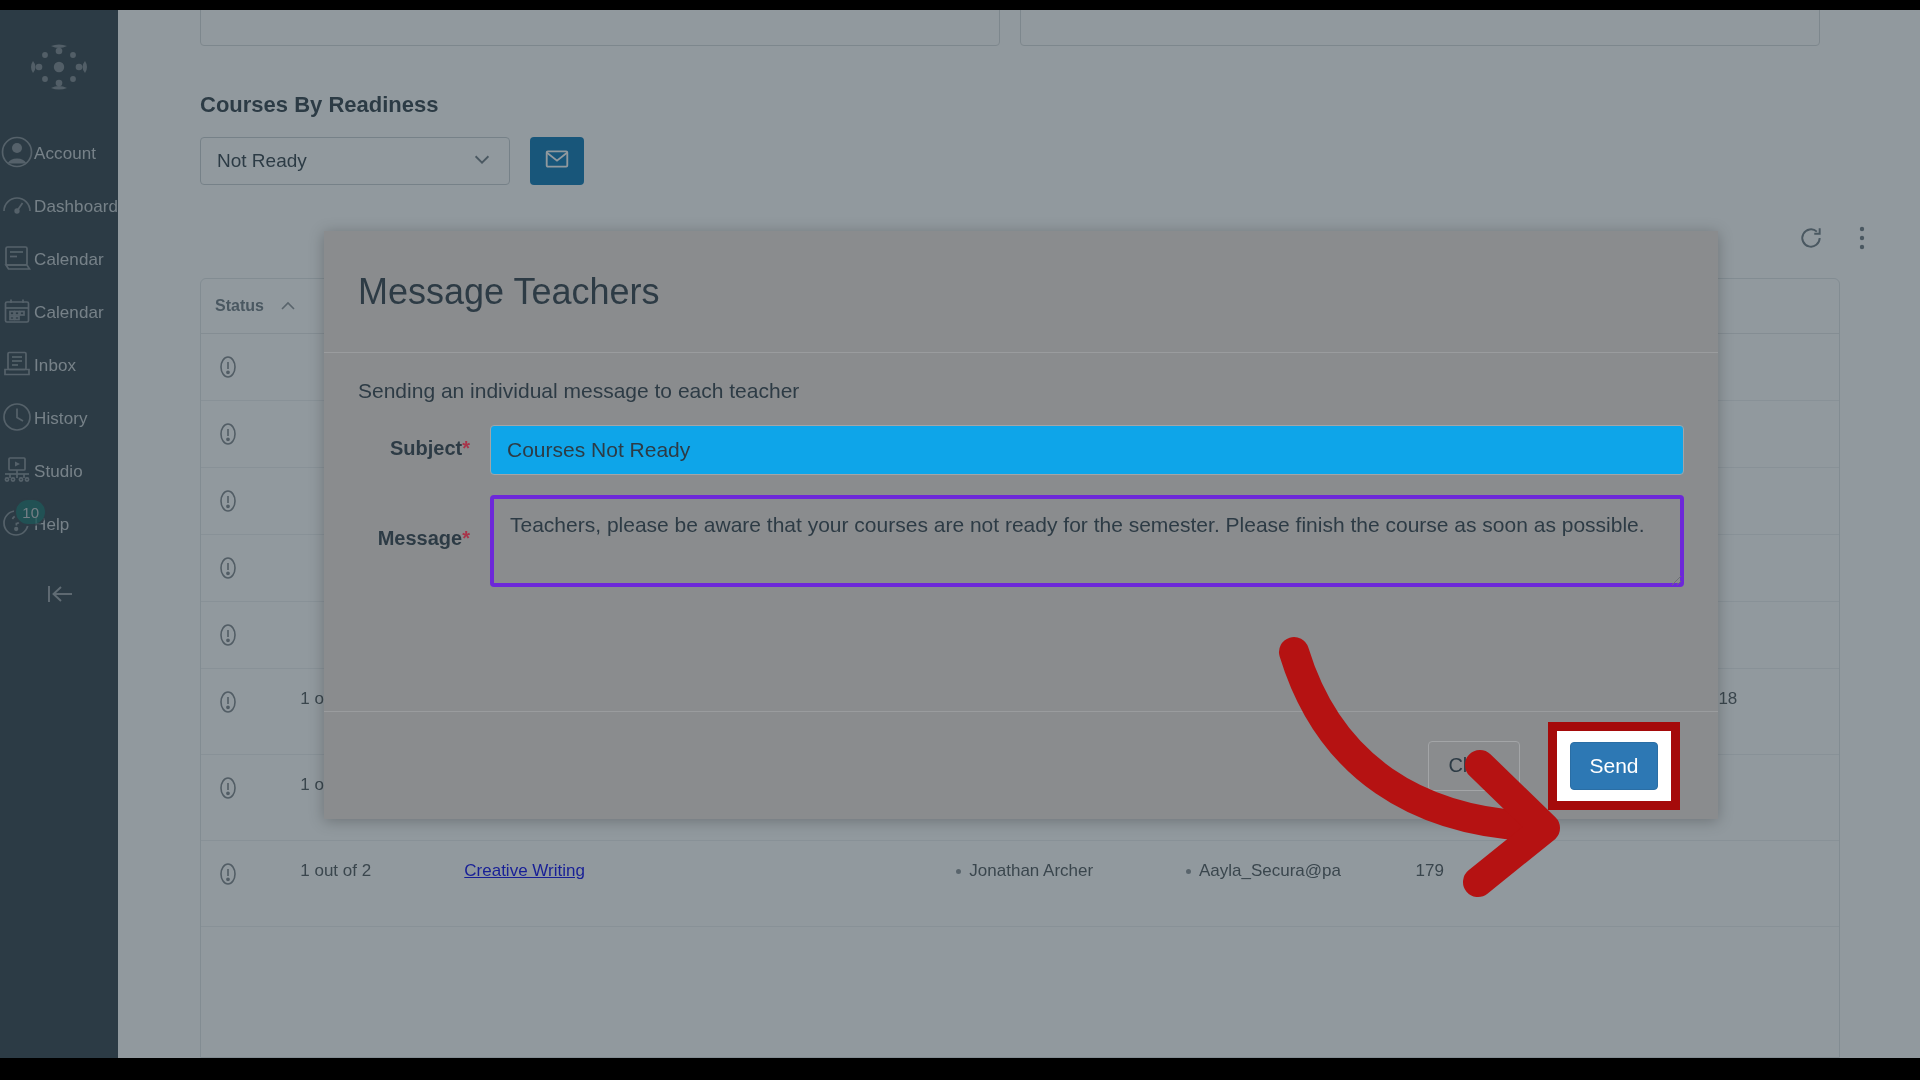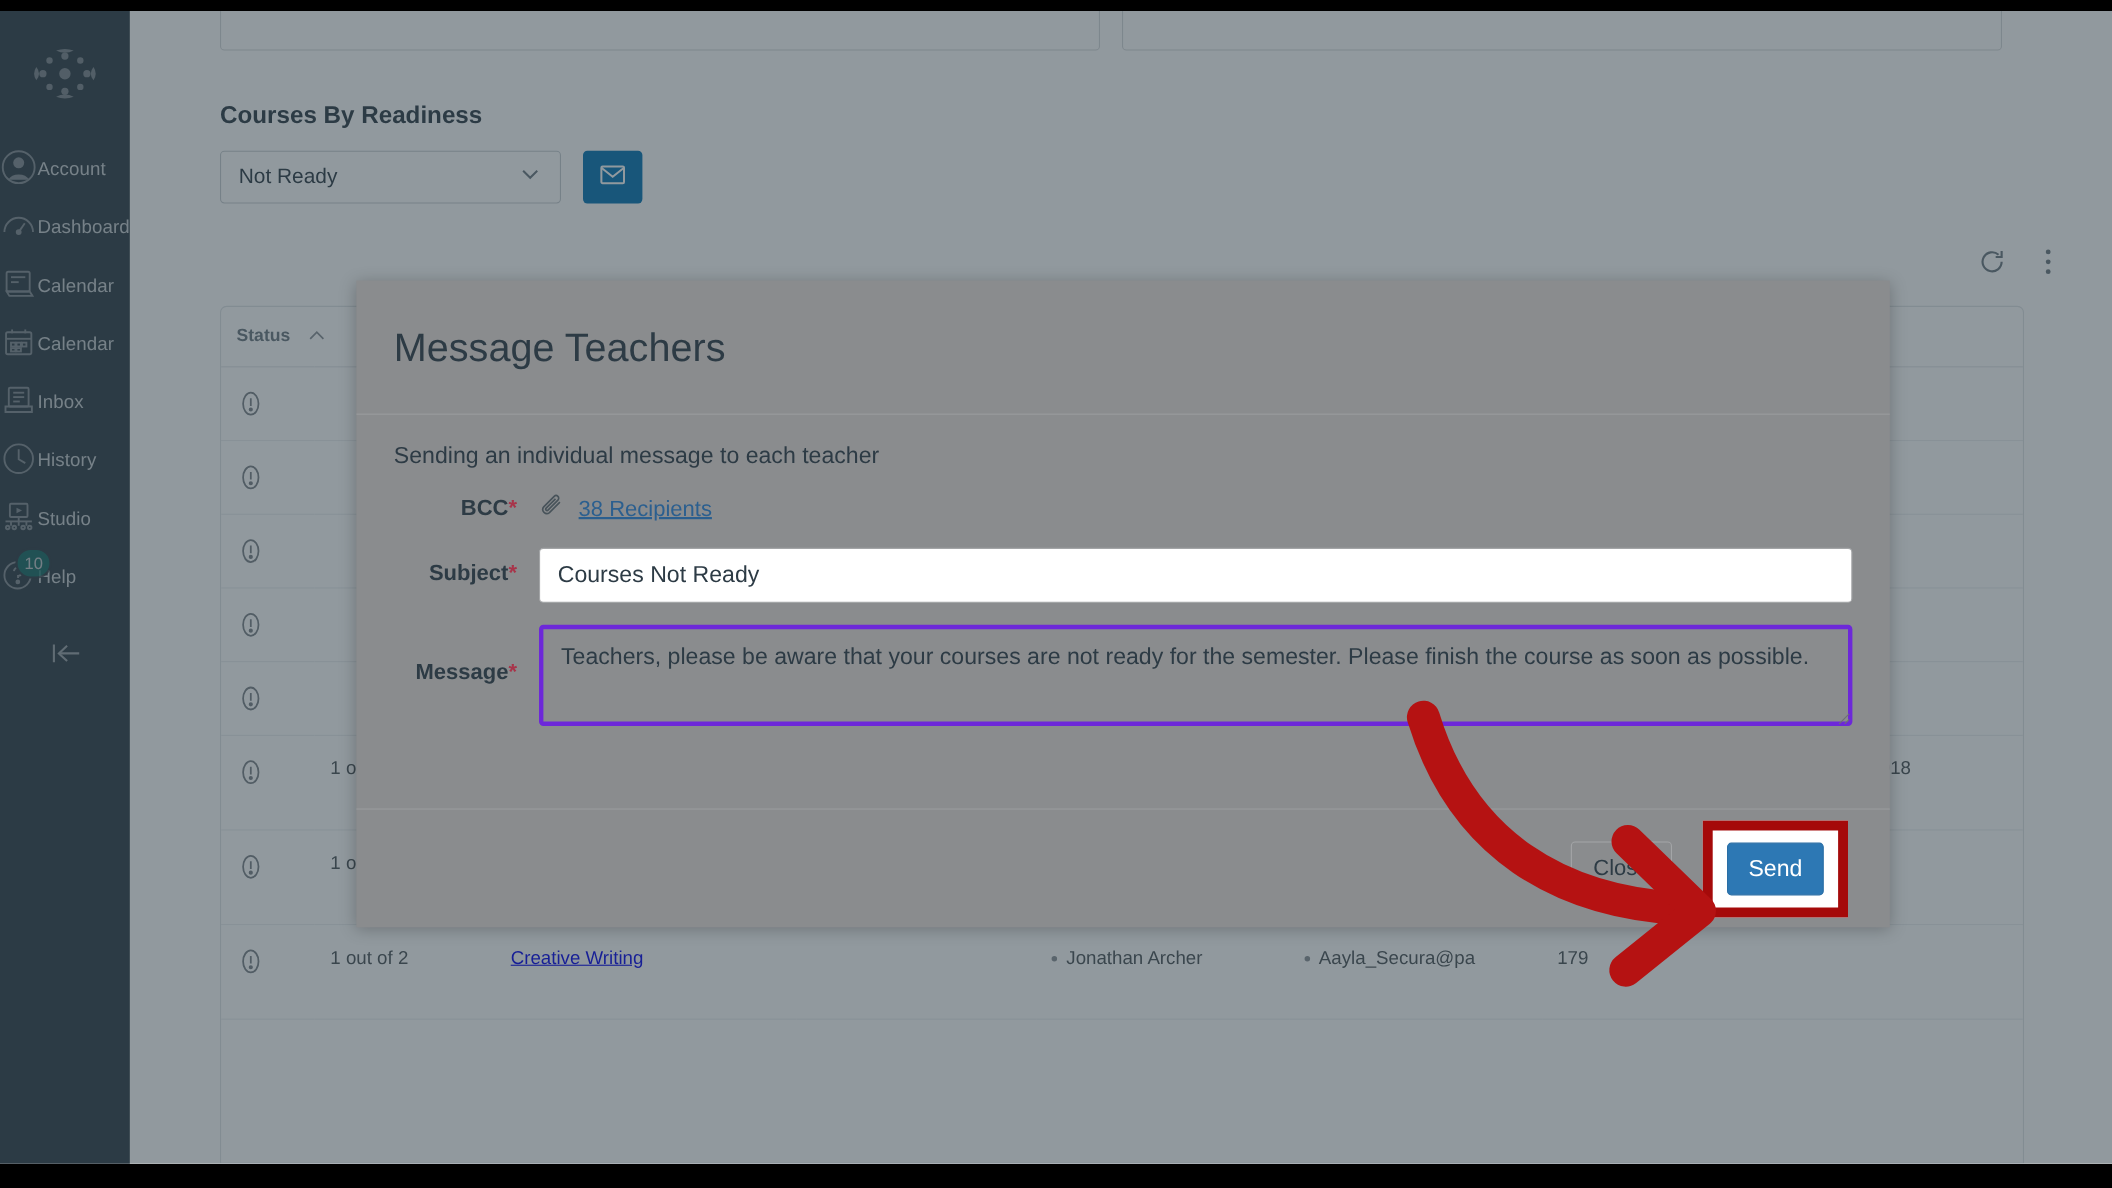--- a/index.html
+++ b/index.html
@@ -128,21 +128,21 @@
   .overlay {
     position: absolute; left: 0; top: 0;
     width: 1920px; height: 1048px;
     background: rgba(45,59,69,.52);
     z-index: 70;
   }
 
   
   .modal {
     position: absolute;
-    left: 324px; top: 245px;
+    left: 324px; top: 221px;
     width: 1394px; height: 588px;
     background: #8a8c8e;
     box-shadow: 0 2px 14px rgba(0,0,0,.25);
     z-index: 80;
     display: flex; flex-direction: column;
   }
   .modal-header {
     height: 122px;
     display: flex; align-items: center;
     padding: 0 34px;
@@ -160,21 +160,21 @@
     flex: 0 0 112px;
   }
   .req { color: #a8344a; font-weight: bold; }
   .fctl { flex: 1; padding-left: 20px; display: flex; align-items: center; }
   .clip { margin-right: 12px; opacity: .85; }
   .recipients {
     color: #2b5f8f; font-size: 20px; text-decoration: underline; cursor: pointer;
   }
   .txt-input {
     width: 100%; height: 50px;
-    background: #ffffff;
+    background: #0ea5e9;
     border: 1px solid #a3a5a7; border-radius: 4px;
     font-size: 21px; color: #2d3b45;
     padding: 0 16px;
     font-family: "Liberation Sans", sans-serif;
   }
   .txt-area {
     width: 100%; height: 92px;
     background: #8a8c8e;
     border: 4px solid #6d28d9; border-radius: 4px;
     font-size: 21px; color: #2d3b45;
@@ -562,33 +562,20 @@
     </div>
 
     <div class="modal">
       <div class="modal-header">
         <div class="modal-title">Message Teachers</div>
       </div>
 
       <div class="modal-body">
         <div class="intro">Sending an individual message to each teacher</div>
 
-        <div class="frow">
-          <div class="flabel" style="padding-top:2px;">
-            <span>BCC</span><span class="req">*</span>
-          </div>
-          <div class="fctl" style="padding-top:0;">
-            <span class="clip">
-              <svg width="24" height="24" viewBox="0 0 24 24" fill="none" stroke="#3d4a52" stroke-width="1.5">
-                <path d="M19 7.5 L9.5 17a3.7 3.7 0 0 1-5.2-5.2L13.8 2.3a2.4 2.4 0 0 1 3.4 3.4L8.2 14.7a1.2 1.2 0 0 1-1.7-1.7L15 4.6"></path>
-              </svg>
-            </span>
-            <span class="recipients">38 Recipients</span>
-          </div>
-        </div>
 
         <div class="frow">
           <div class="flabel">
             <span>Subject</span><span class="req">*</span>
           </div>
           <div class="fctl">
             <input class="txt-input" type="text" value="Courses Not Ready" style="">
           </div>
         </div>
 

